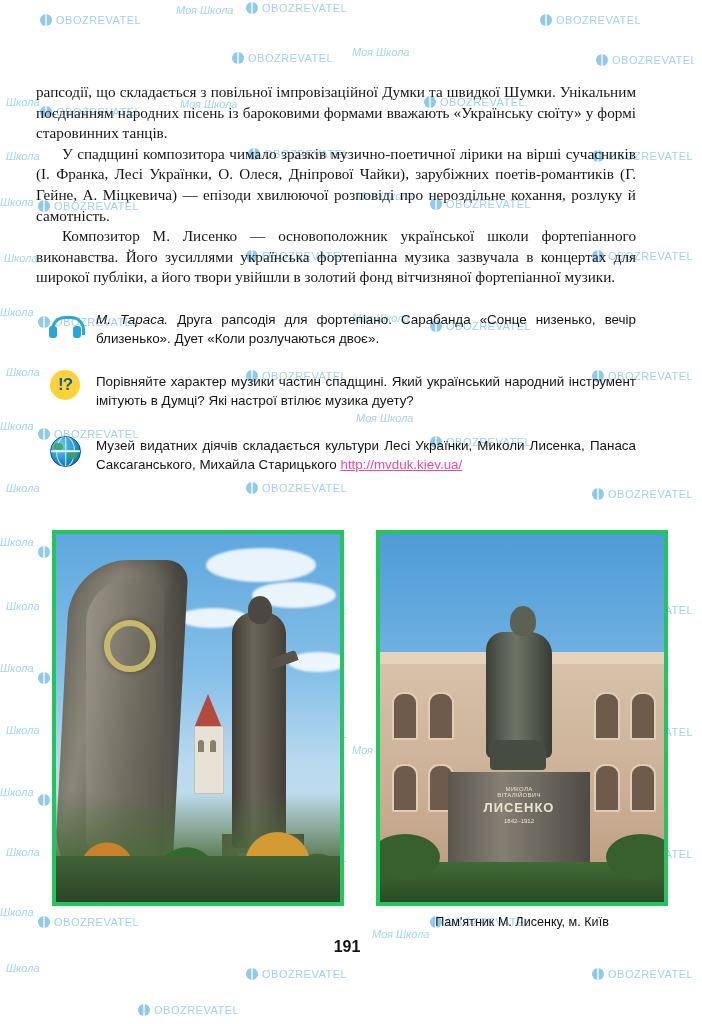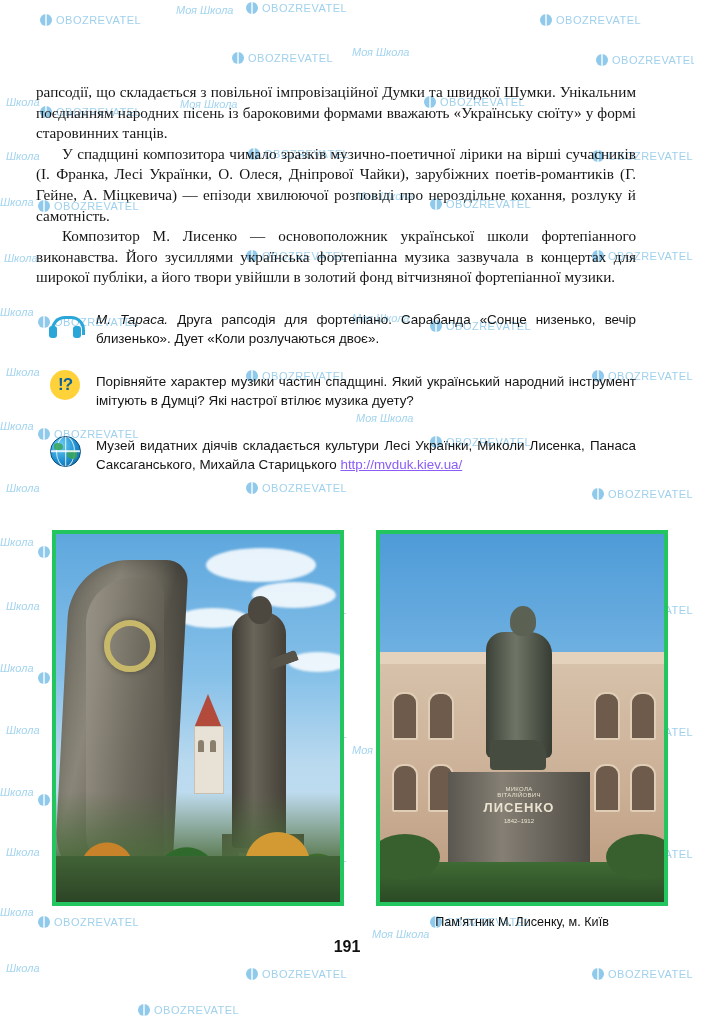--- a/index.html
+++ b/index.html
@@ -192,21 +192,21 @@
     border-radius: 50%;
   }
   .ic-globe .land {
     position: absolute;
     background: #3aa356;
     opacity: .85;
   }
   .ic-globe .l1 { left: 3px; top: 6px; width: 9px; height: 7px; border-radius: 40% 60% 50% 45%; }
   .ic-globe .l2 { right: 3px; top: 13px; width: 10px; height: 9px; border-radius: 55% 40% 45% 60%; }
 
-  .link { color: #8b5cf6; text-decoration: underline; }
+  .link { color: #ec4899; text-decoration: underline; }
 
   
   .photos {
     position: absolute;
     left: 52px;
     top: 530px;
     width: 600px;
     z-index: 10;
   }
   .photo-row { display: flex; gap: 32px; }

